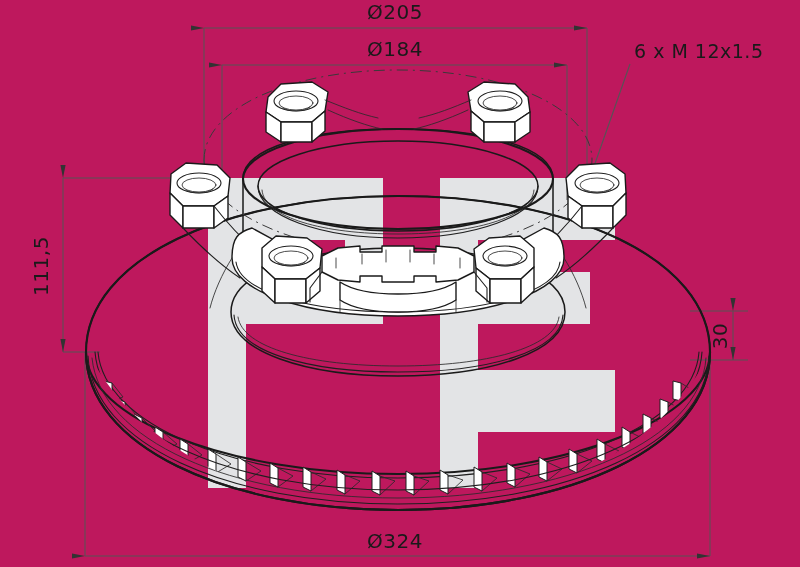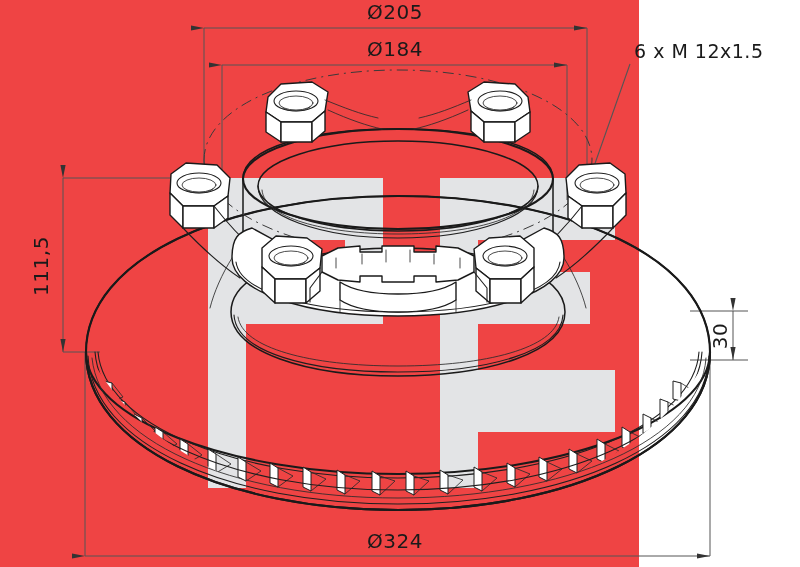--- a/index.html
+++ b/index.html
@@ -8,23 +8,23 @@
     background: #ffffff;
   }
   body {
     width: 800px;
     height: 567px;
     font-family: "Liberation Sans", sans-serif;
     overflow: hidden;
   }
   #drawing-root {
     position: relative;
-    width: 639px;
+    width: 800px;
     height: 567px;
-    background: #ef4444;
+    background: #be185d;
   }
   svg.cad {
     display: block;
     width: 800px;
     height: 567px;
   }
   .dim-line, .ext-line {
     stroke: #555555;
     stroke-width: 1;
     fill: none;

